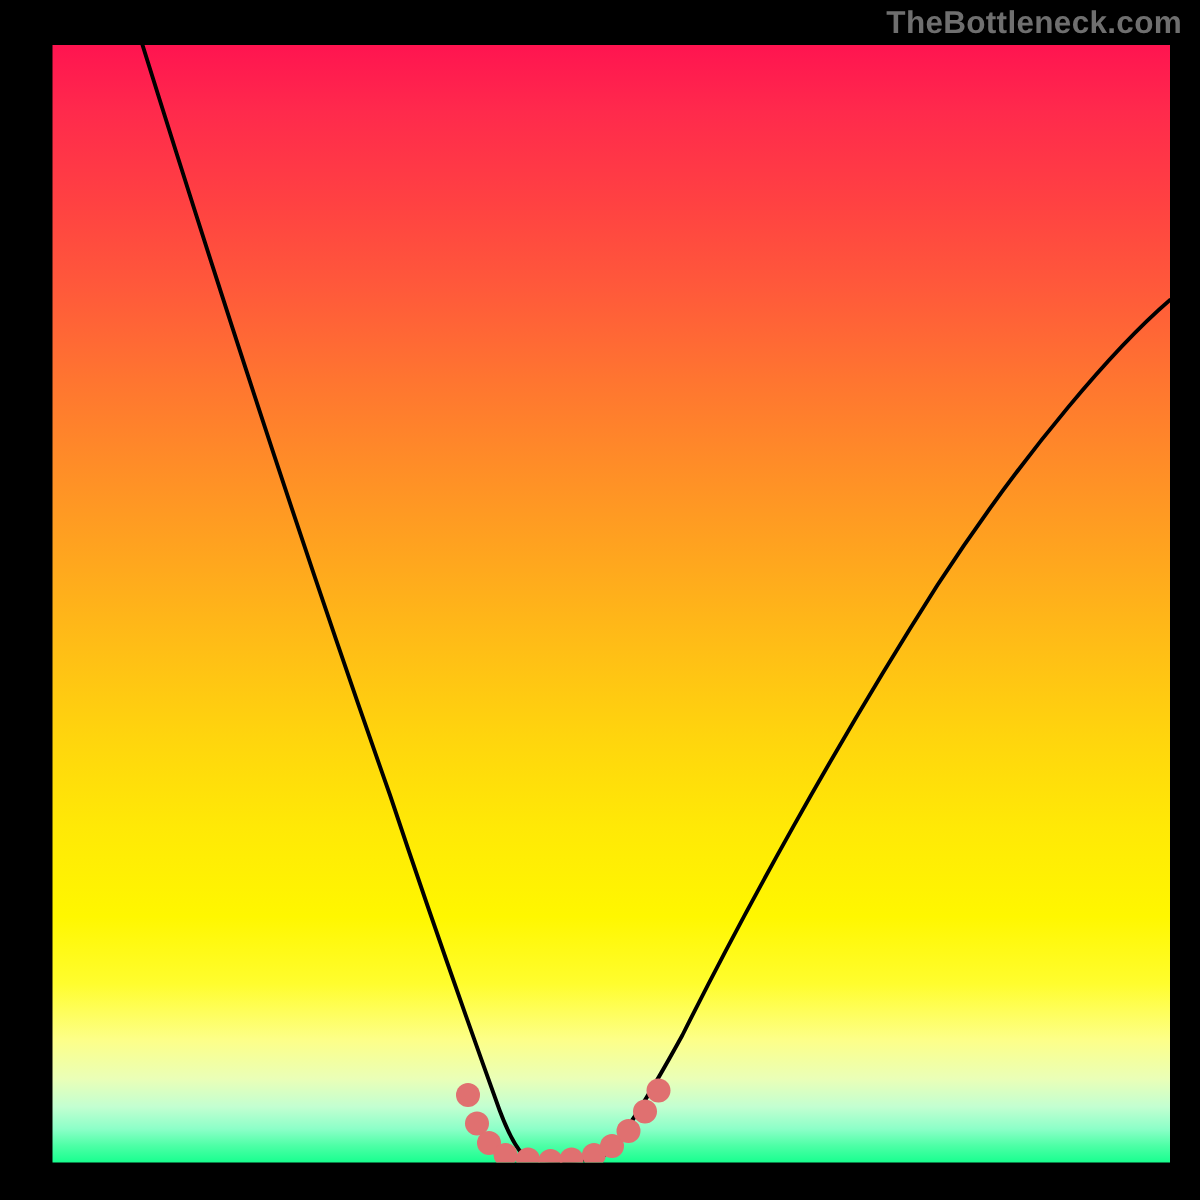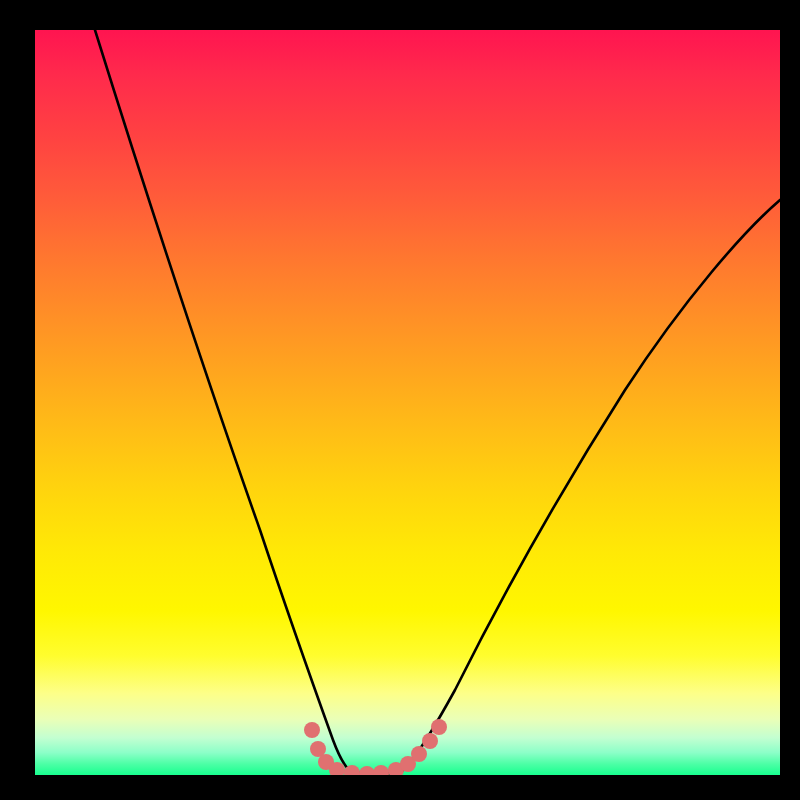--- a/index.html
+++ b/index.html
@@ -62,20 +62,21 @@
     width: 745px;
     height: 745px;
     z-index: 5;
   }
 </style>
 </head>
 <body>
 
 <div class="stage">
 
+  <div class="watermark">TheBottleneck.com</div>
 
   <div class="plot"></div>
 
   <svg class="curves" viewBox="0 0 745 745" preserveAspectRatio="none">
     <path d="M 60 0
              C 110 160, 165 330, 225 500
              C 255 590, 280 660, 298 710
              C 304 726, 309 735, 314 740" fill="none" stroke="#000" stroke-width="2.6" stroke-linecap="round"></path>
     <path d="M 314 740
              C 320 743, 330 744, 340 744

